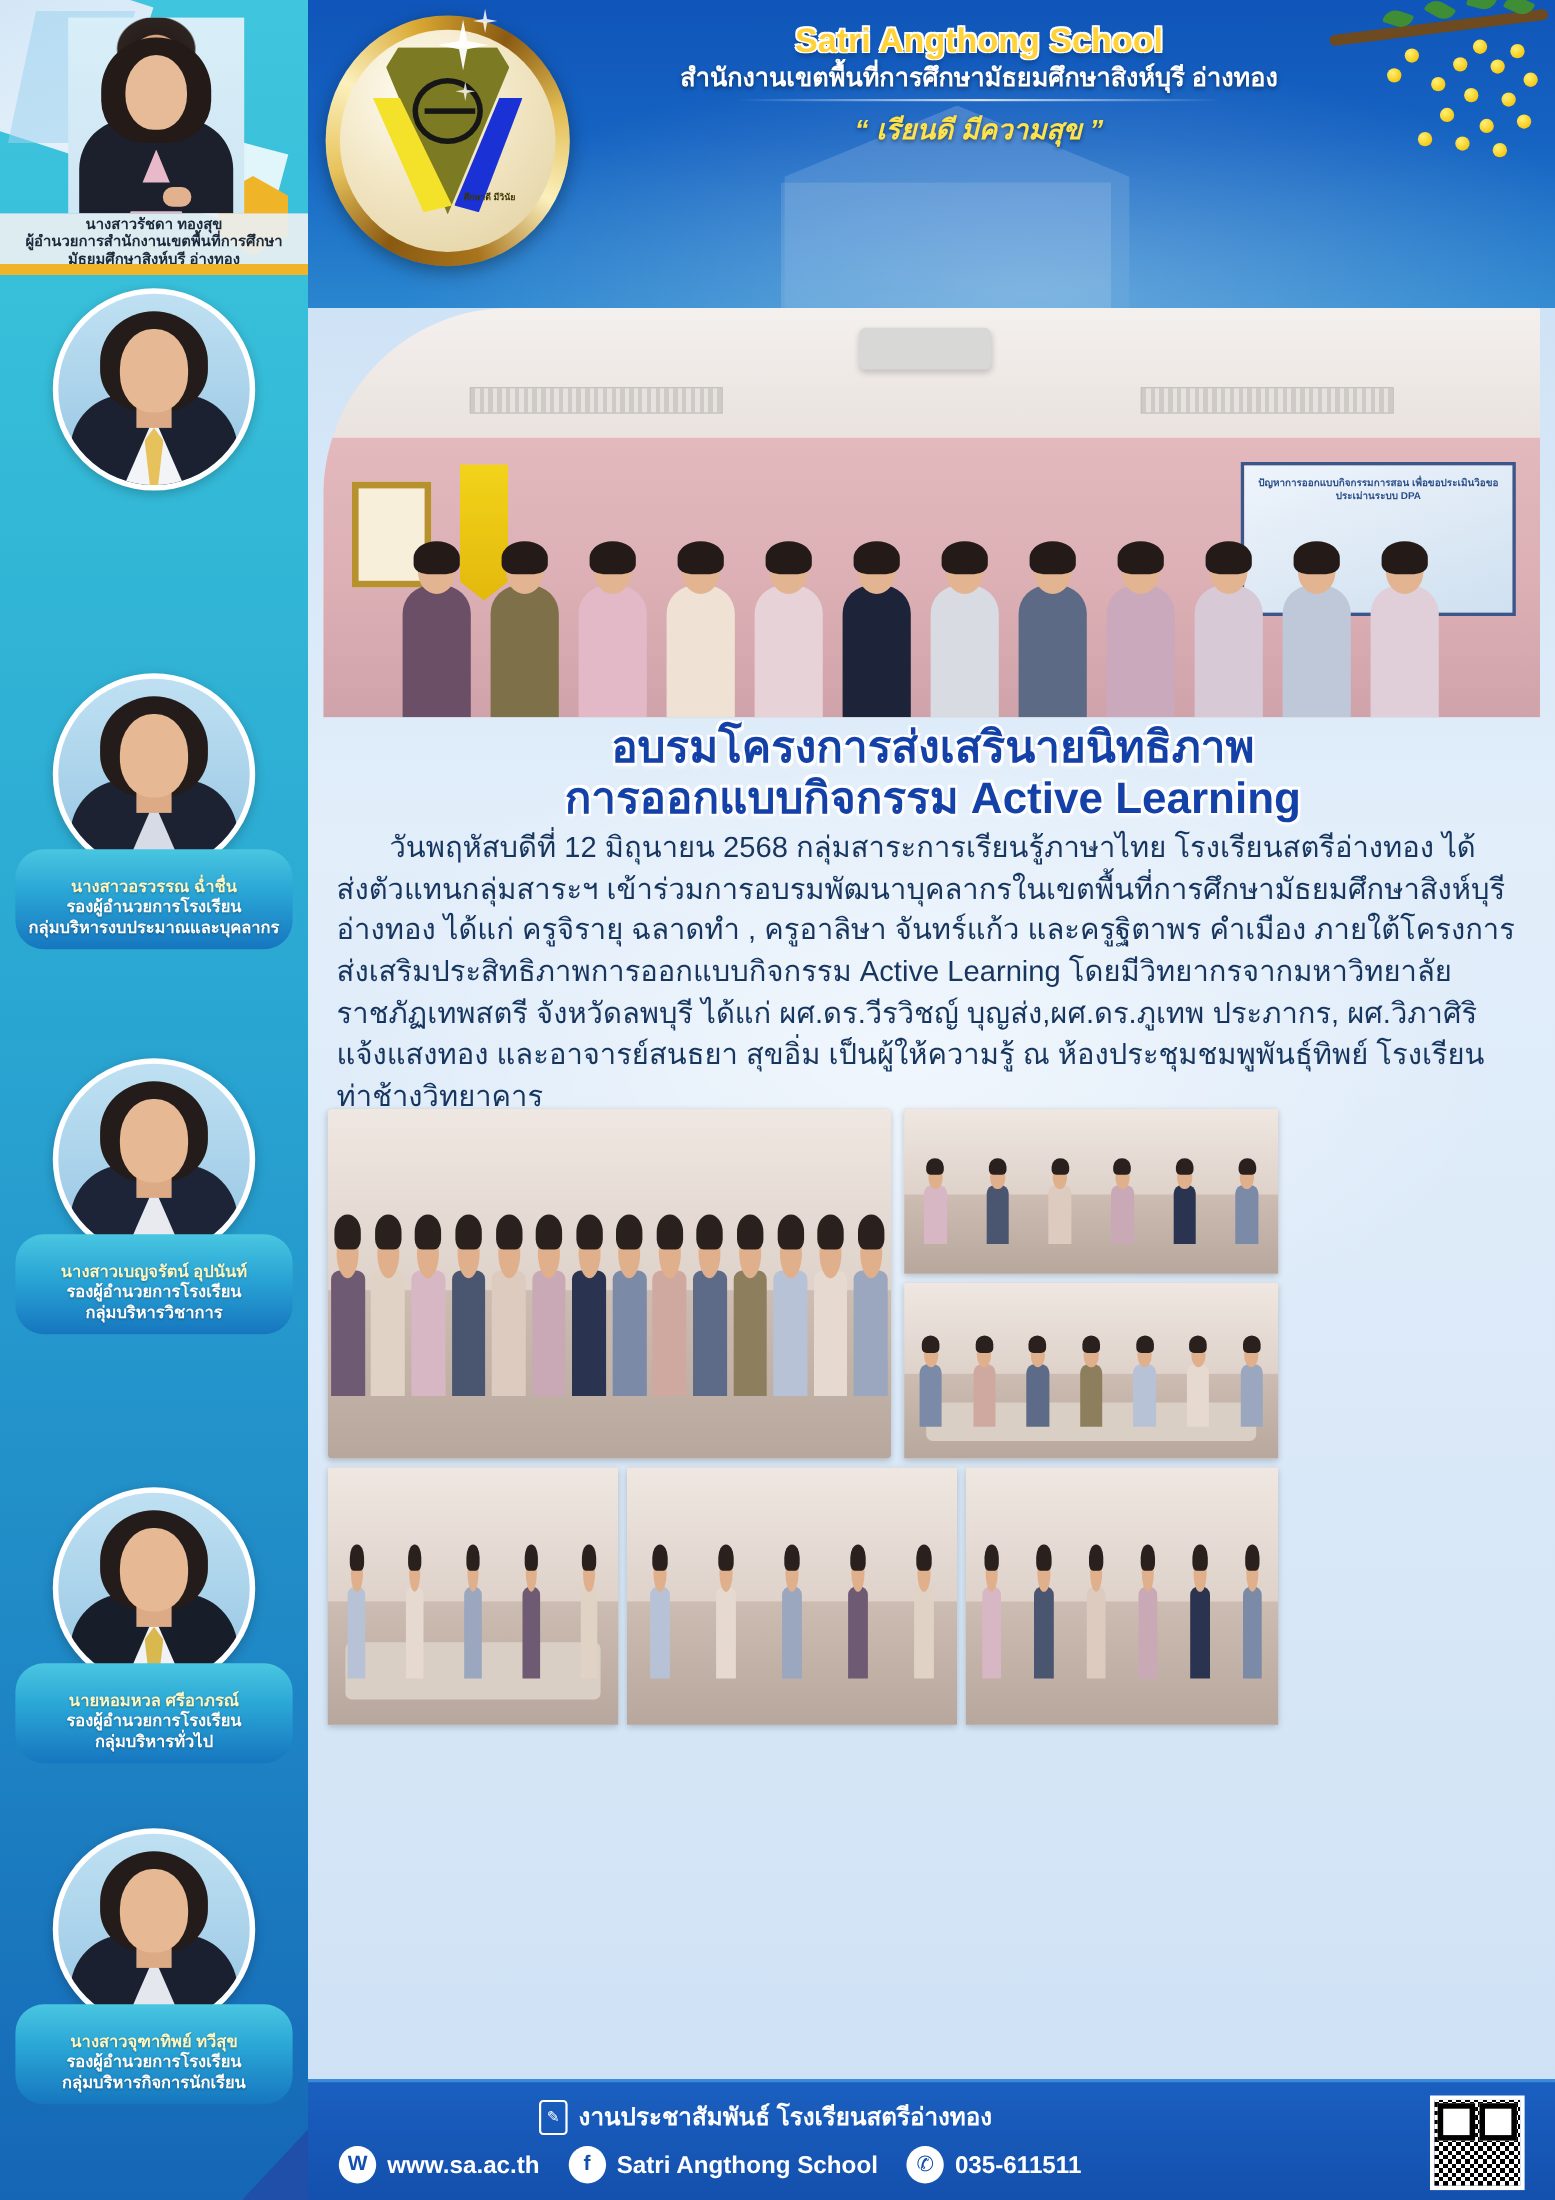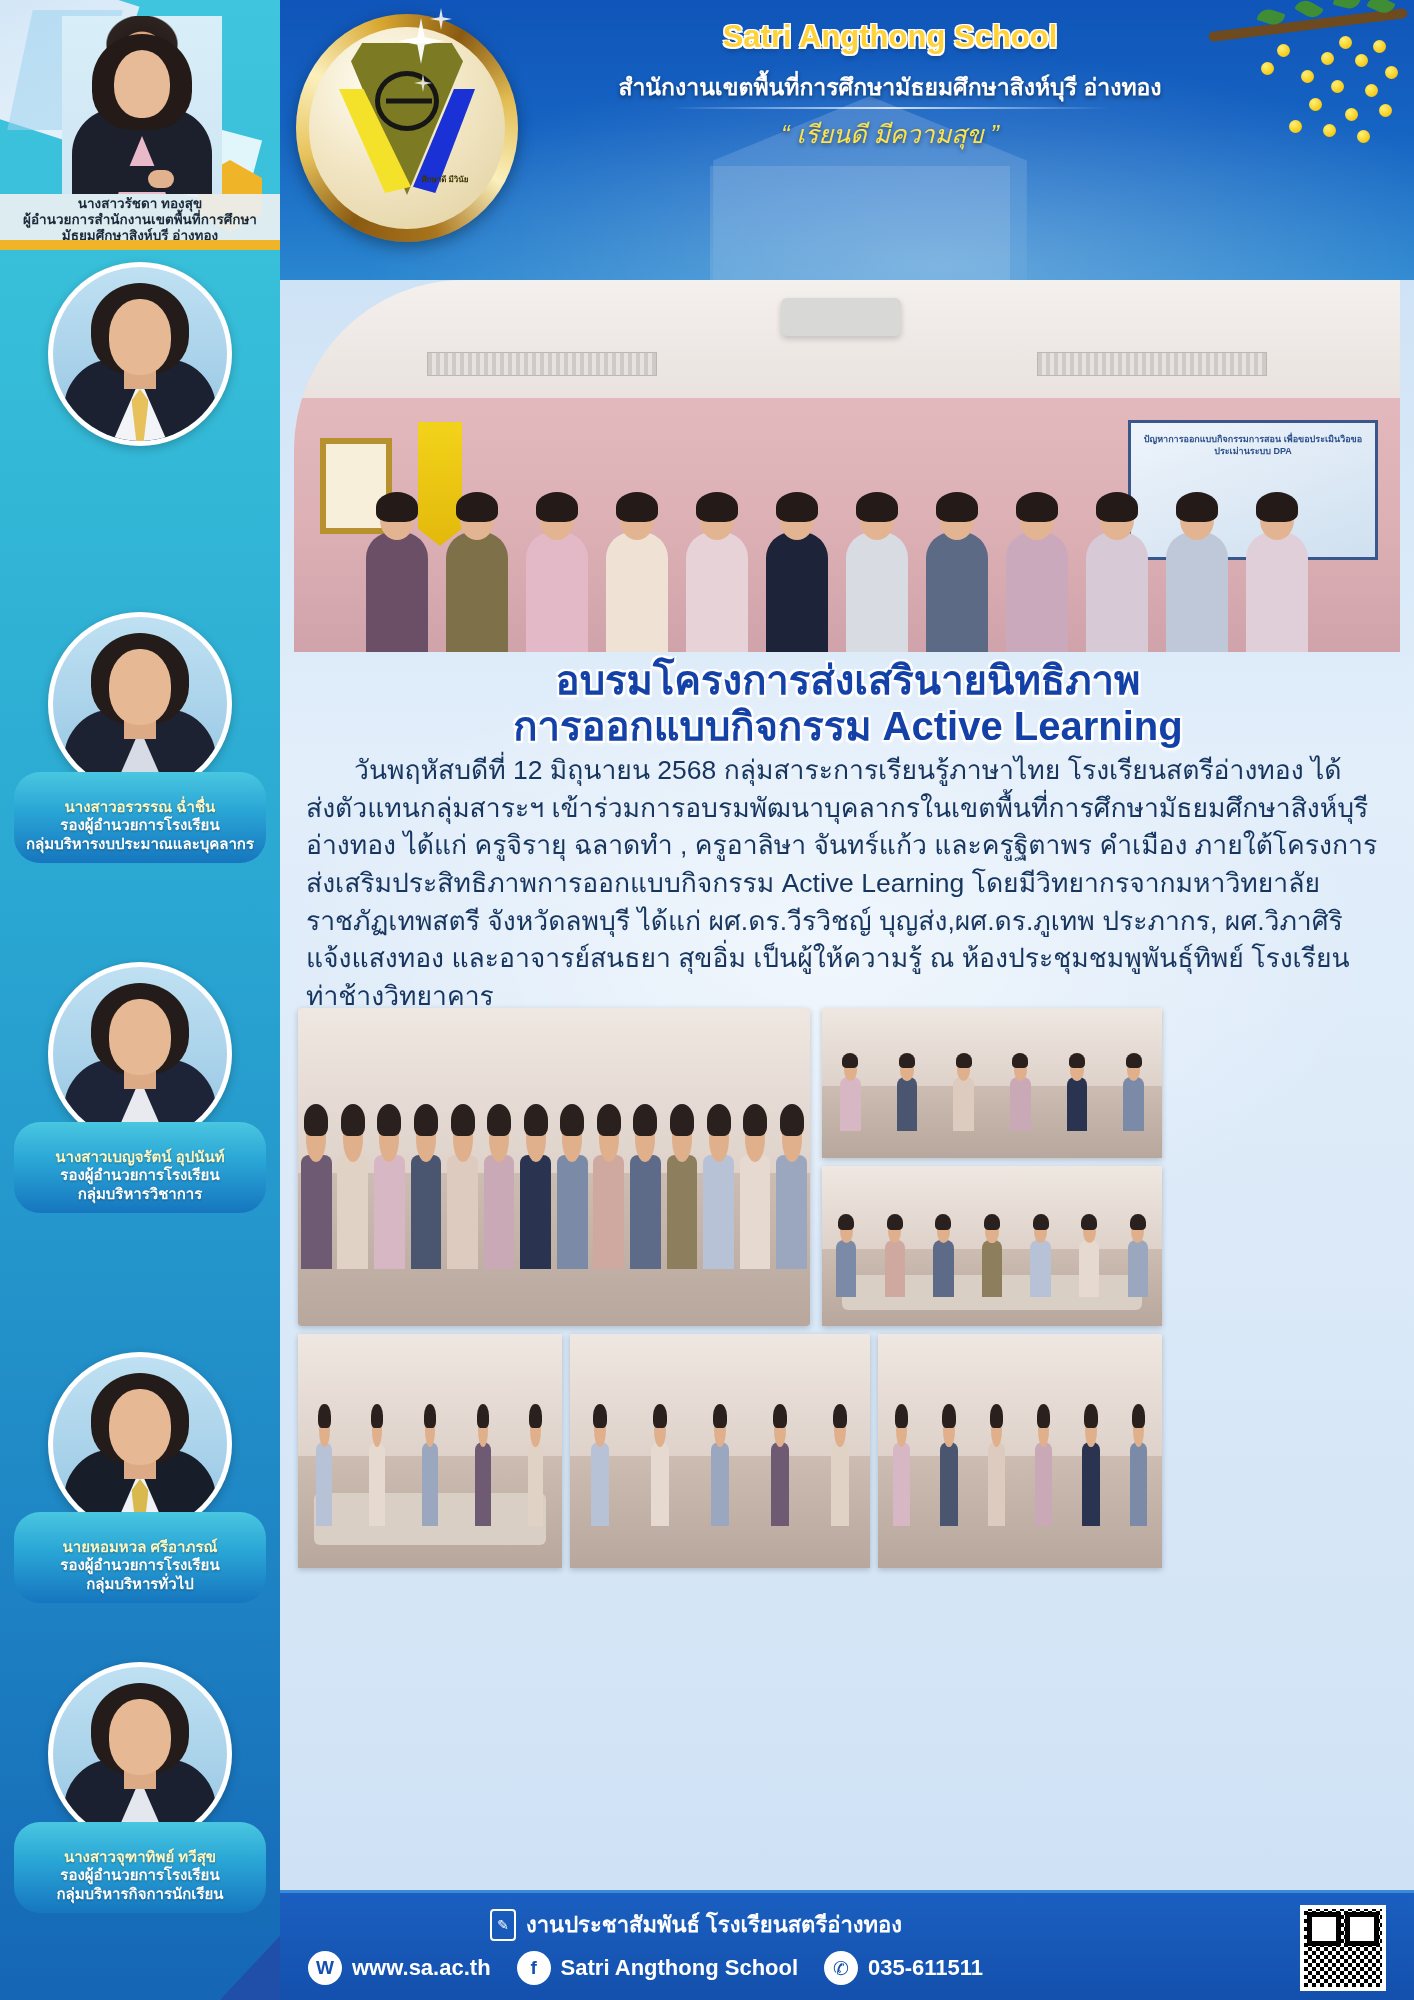--- a/index.html
+++ b/index.html
@@ -362,37 +362,37 @@
     font-size: 31px;
     font-weight: 800;
     color: #ffd23a;
     line-height: 1.1;
     text-shadow:
       -1.5px -1.5px 0 #ffffff, 1.5px -1.5px 0 #ffffff,
       -1.5px  1.5px 0 #ffffff, 1.5px  1.5px 0 #ffffff,
        0 4px 5px rgba(0,0,0,.3);
   }
   .hdr-office {
-    margin-top: 20px;
+    margin-top: 3px;
     font-size: 23px;
     font-weight: 700;
     color: #ffffff;
     line-height: 1.15;
     text-shadow: 0 2px 4px rgba(0,0,0,.45);
   }
   .hdr-rule {
     margin: 6px auto 0;
     width: 440px; height: 2px;
     background: linear-gradient(90deg, transparent, #ffffff, transparent);
     opacity: .8;
   }
   .hdr-motto {
     margin-top: 5px;
     font-size: 25px;
-    font-weight: 400;
+    font-weight: 700;
     font-style: italic;
     color: #ffe34a;
     text-shadow: 0 2px 4px rgba(0,0,0,.45);
   }
   .issue-pill {
     position: absolute;
     left: 148px; top: 222px;
     padding: 7px 36px;
     background: #eda621;
     color: #ffffff;

